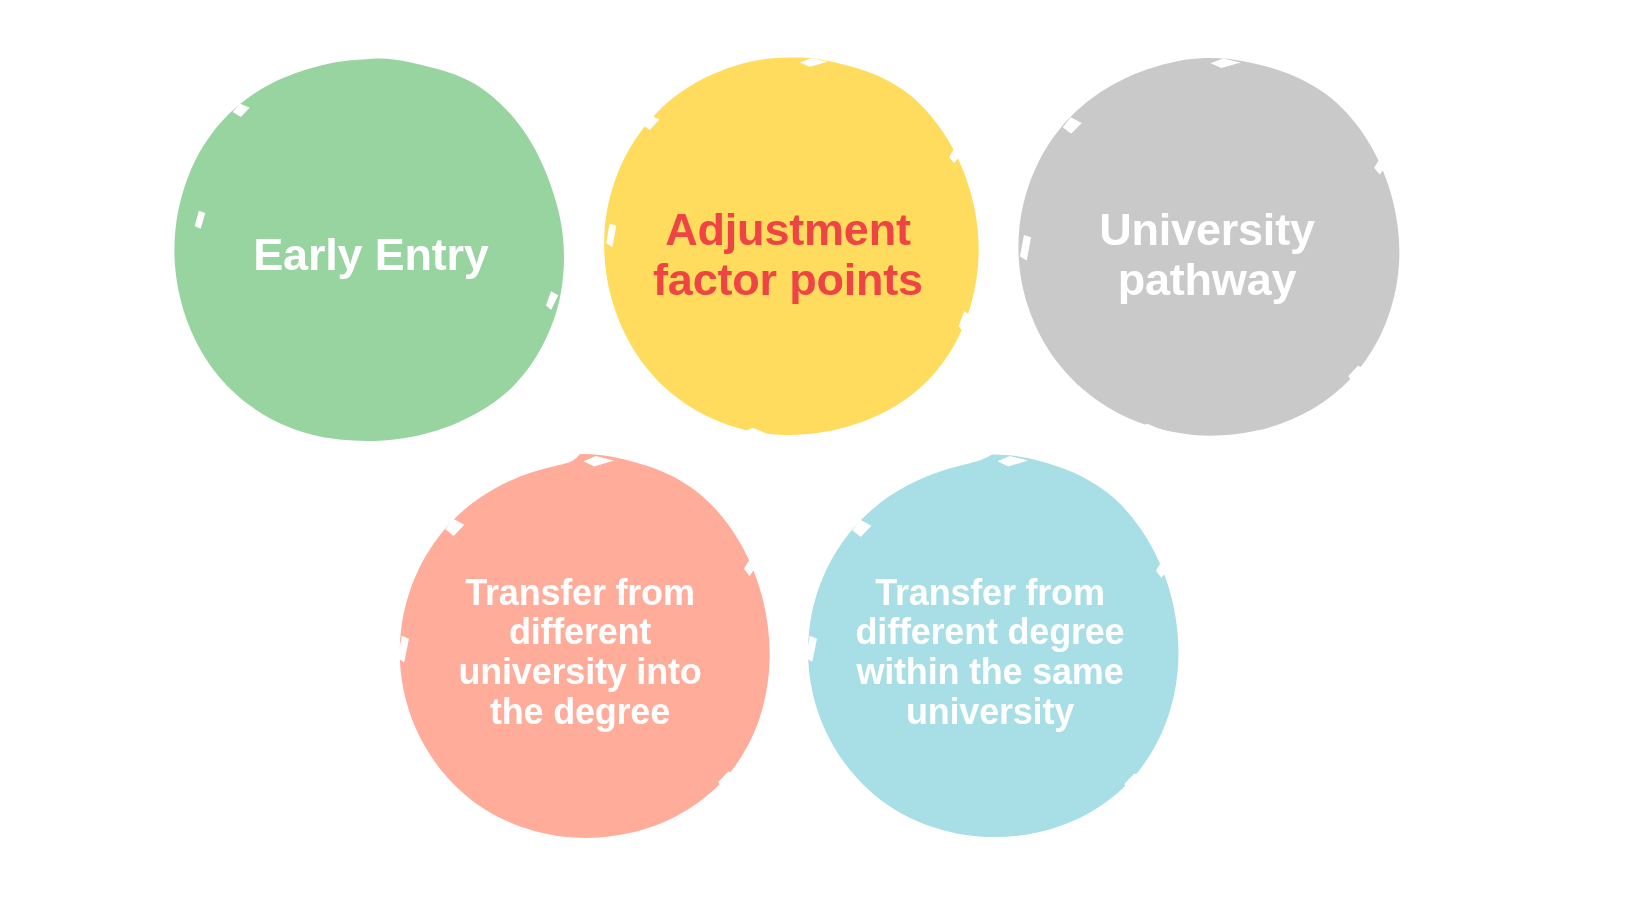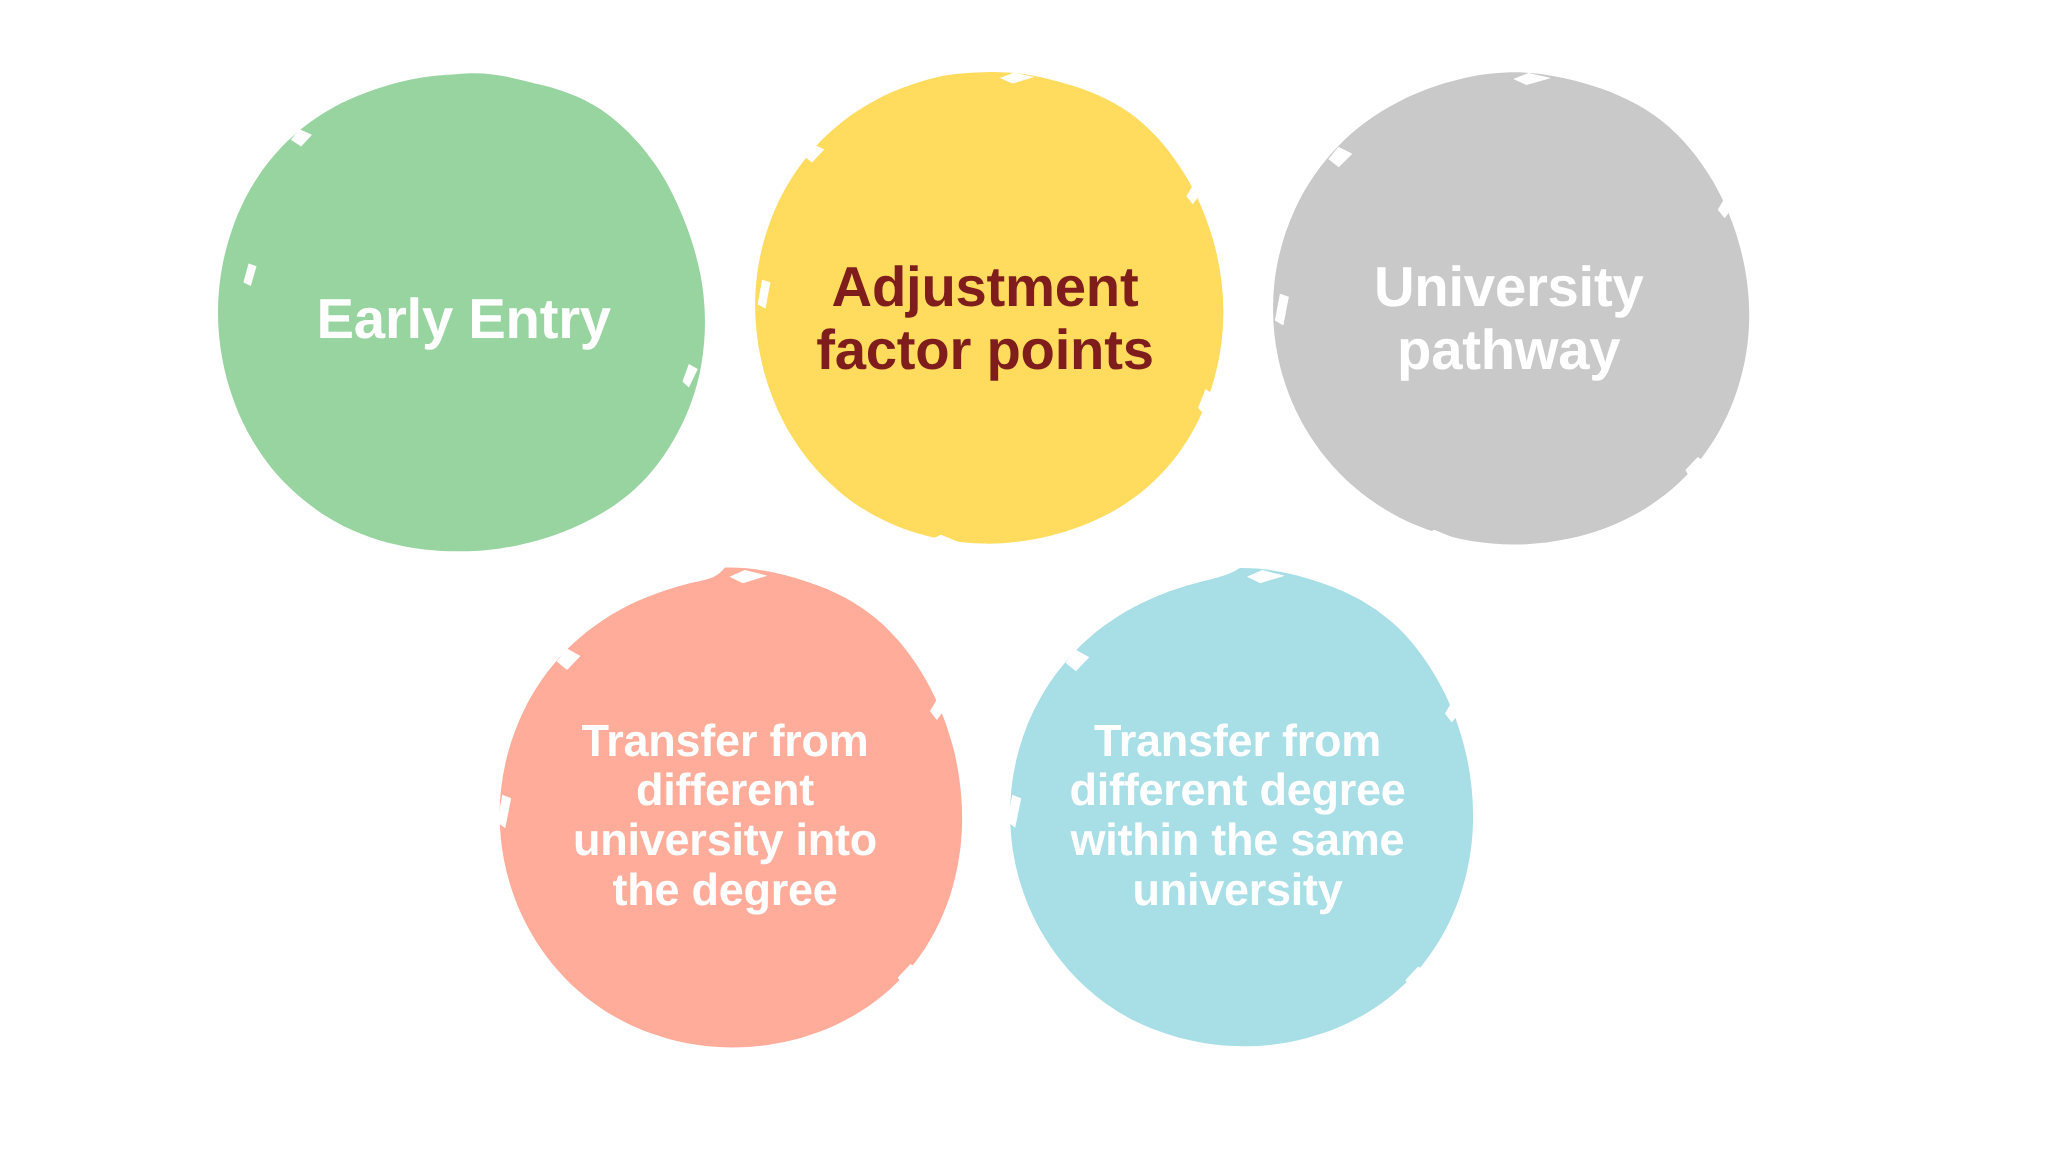--- a/index.html
+++ b/index.html
@@ -113,21 +113,21 @@
         C16.4,50.8 21.7,42.0 28.3,34.3 C35.0,26.5 43.0,19.9 52.0,14.8
         C61.1,9.6 71.0,6.0 81.2,3.7 C88.1,2.2 95.0,2.0 102.0,1.8 Z
       "></path>
       <path fill="#ffffff" d="M9.0,84.5 l3.4,1.0 l-2.0,10.5 l-3.2,-1.8 Z"></path>
       <path fill="#ffffff" d="M29.0,30.0 l5.4,2.6 l-5.0,5.2 l-4.0,-3.0 Z"></path>
       <path fill="#ffffff" d="M112.0,2.0 l8.2,1.8 l-9.0,2.6 l-5.2,-2.2 Z"></path>
       <path fill="#ffffff" d="M186.0,45.0 l4.0,2.6 l-5.2,6.8 l-2.6,-3.2 Z"></path>
       <path fill="#ffffff" d="M190.0,128.0 l3.4,2.2 l-4.0,8.0 l-2.4,-2.8 Z"></path>
       <path fill="#ffffff" d="M82.0,186.0 l8.0,3.2 l-8.6,2.0 l-4.6,-2.8 Z"></path>
     </svg>
-    <div class="blob-label" style="color: #7f1d1d;">Adjustment
+    <div class="blob-label" style="color: #ef4444;">Adjustment
 factor points</div>
   </div>
 
   <div class="blob" id="blob-university-path">
     <svg viewBox="0 0 200 200" preserveAspectRatio="none">
       <path fill="#c9c9c9" d="
         M99.0,2.0 C110.8,1.5 122.4,3.9 133.3,7.2 C143.6,10.3 153.4,14.9 161.7,21.4
         C169.9,27.9 176.6,36.1 181.9,45.0 C187.0,53.6 190.8,63.0 193.3,72.6
         C195.8,82.3 197.0,92.4 196.6,102.4 C196.2,112.4 194.2,122.3 190.7,131.6
         C187.2,141.0 182.2,149.8 175.8,157.5 C169.3,165.3 161.4,171.8 152.6,176.9

